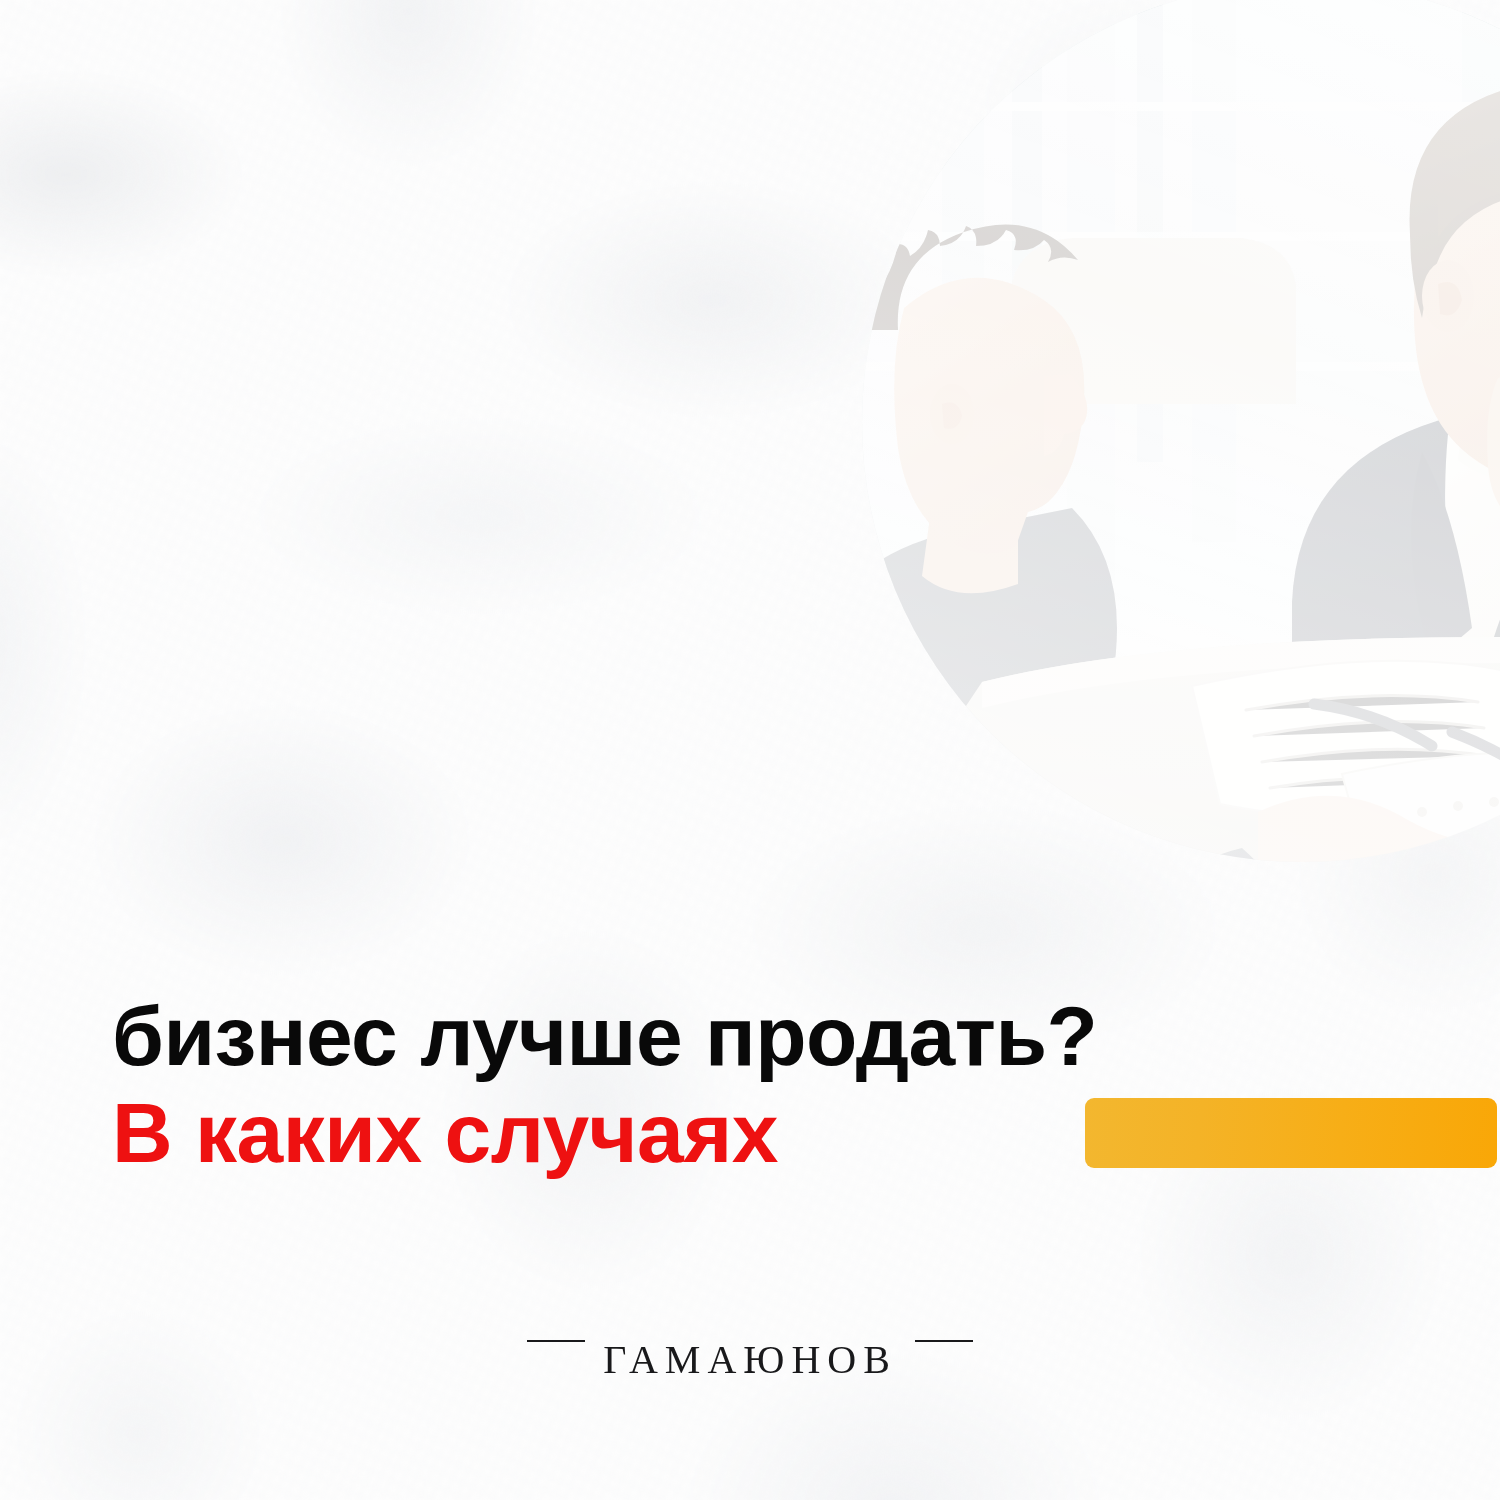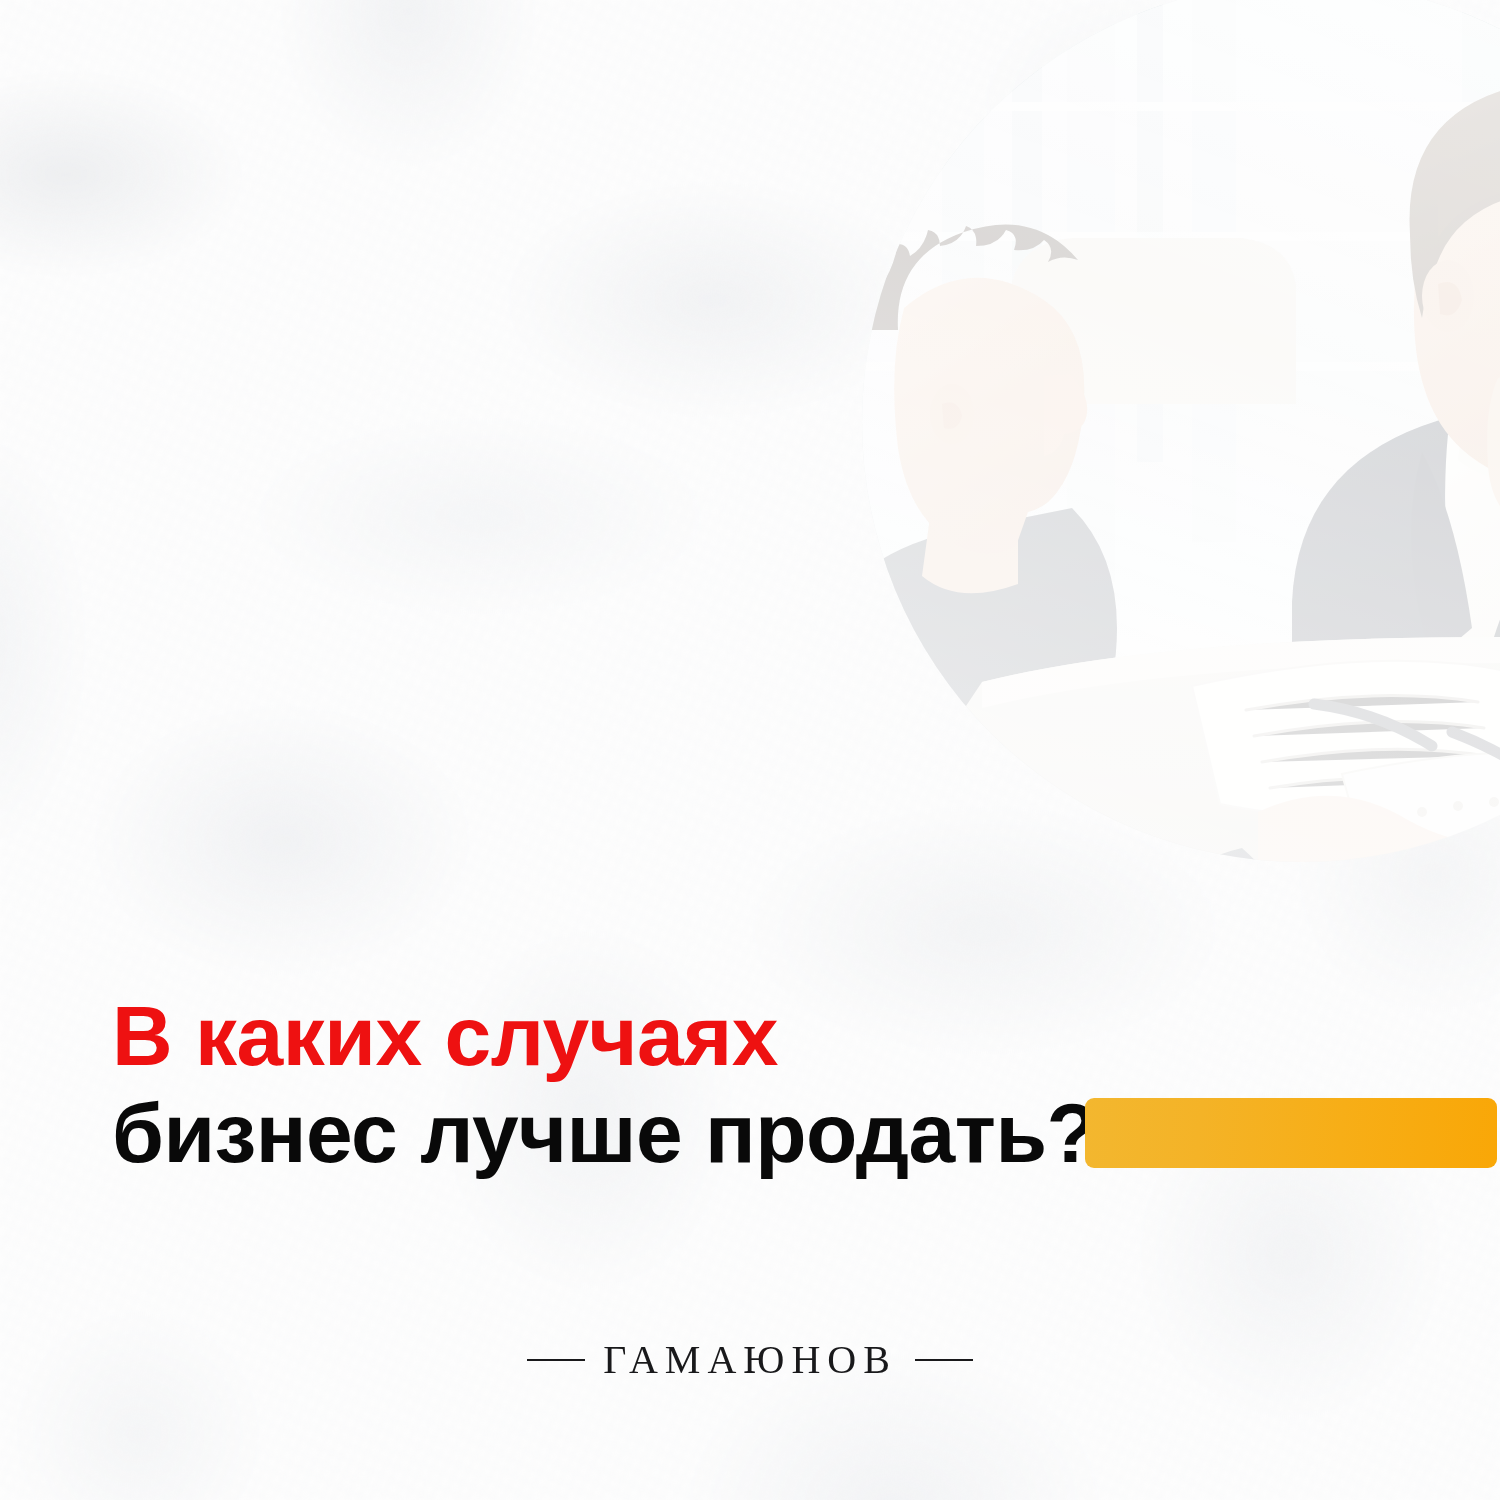--- a/index.html
+++ b/index.html
@@ -121,21 +121,20 @@
     background: linear-gradient(95deg, #f3b72f 0%, #f4b327 28%, #f7ae17 62%, #f9a707 100%);
   }
 
   
   .brand {
     position: absolute;
     left: 0;
     right: 0;
     top: 1340px;
     display: flex;
-    align-items: center;
     justify-content: center;
     gap: 18px;
   }
   .brand-rule {
     display: block;
     width: 58px;
     height: 2px;
     background: #19191b;
   }
   .brand-name {
@@ -292,22 +291,22 @@
         <path d="M380 866 q-60 14 -92 62 l0 20 160 0 q-34 -52 -68 -82 z" fill="url(#suitGrad2)"></path>
         <path d="M626 856 q70 -12 118 28 l-10 46 q-86 16 -130 -28 z" fill="#f3efe6"></path>
         <path d="M700 874 q72 -8 120 36 l0 40 -144 0 q-6 -48 24 -76 z" fill="url(#suitGrad2)"></path>
       </g>
     </svg>
     <div class="photo-wash"></div>
     <div class="photo-wash-2"></div>
   </div>
 
   <div class="headline">
+    <div class="headline-line is-dark">бизнес лучше продать?</div>
     <div class="headline-line is-accent">В каких случаях</div>
-    <div class="headline-line is-dark">бизнес лучше продать?</div>
   </div>
 
   <div class="accent-bar"></div>
 
   <div class="brand">
     <span class="brand-rule"></span>
     <span class="brand-name">ГАМАЮНОВ</span>
     <span class="brand-rule"></span>
   </div>
 

